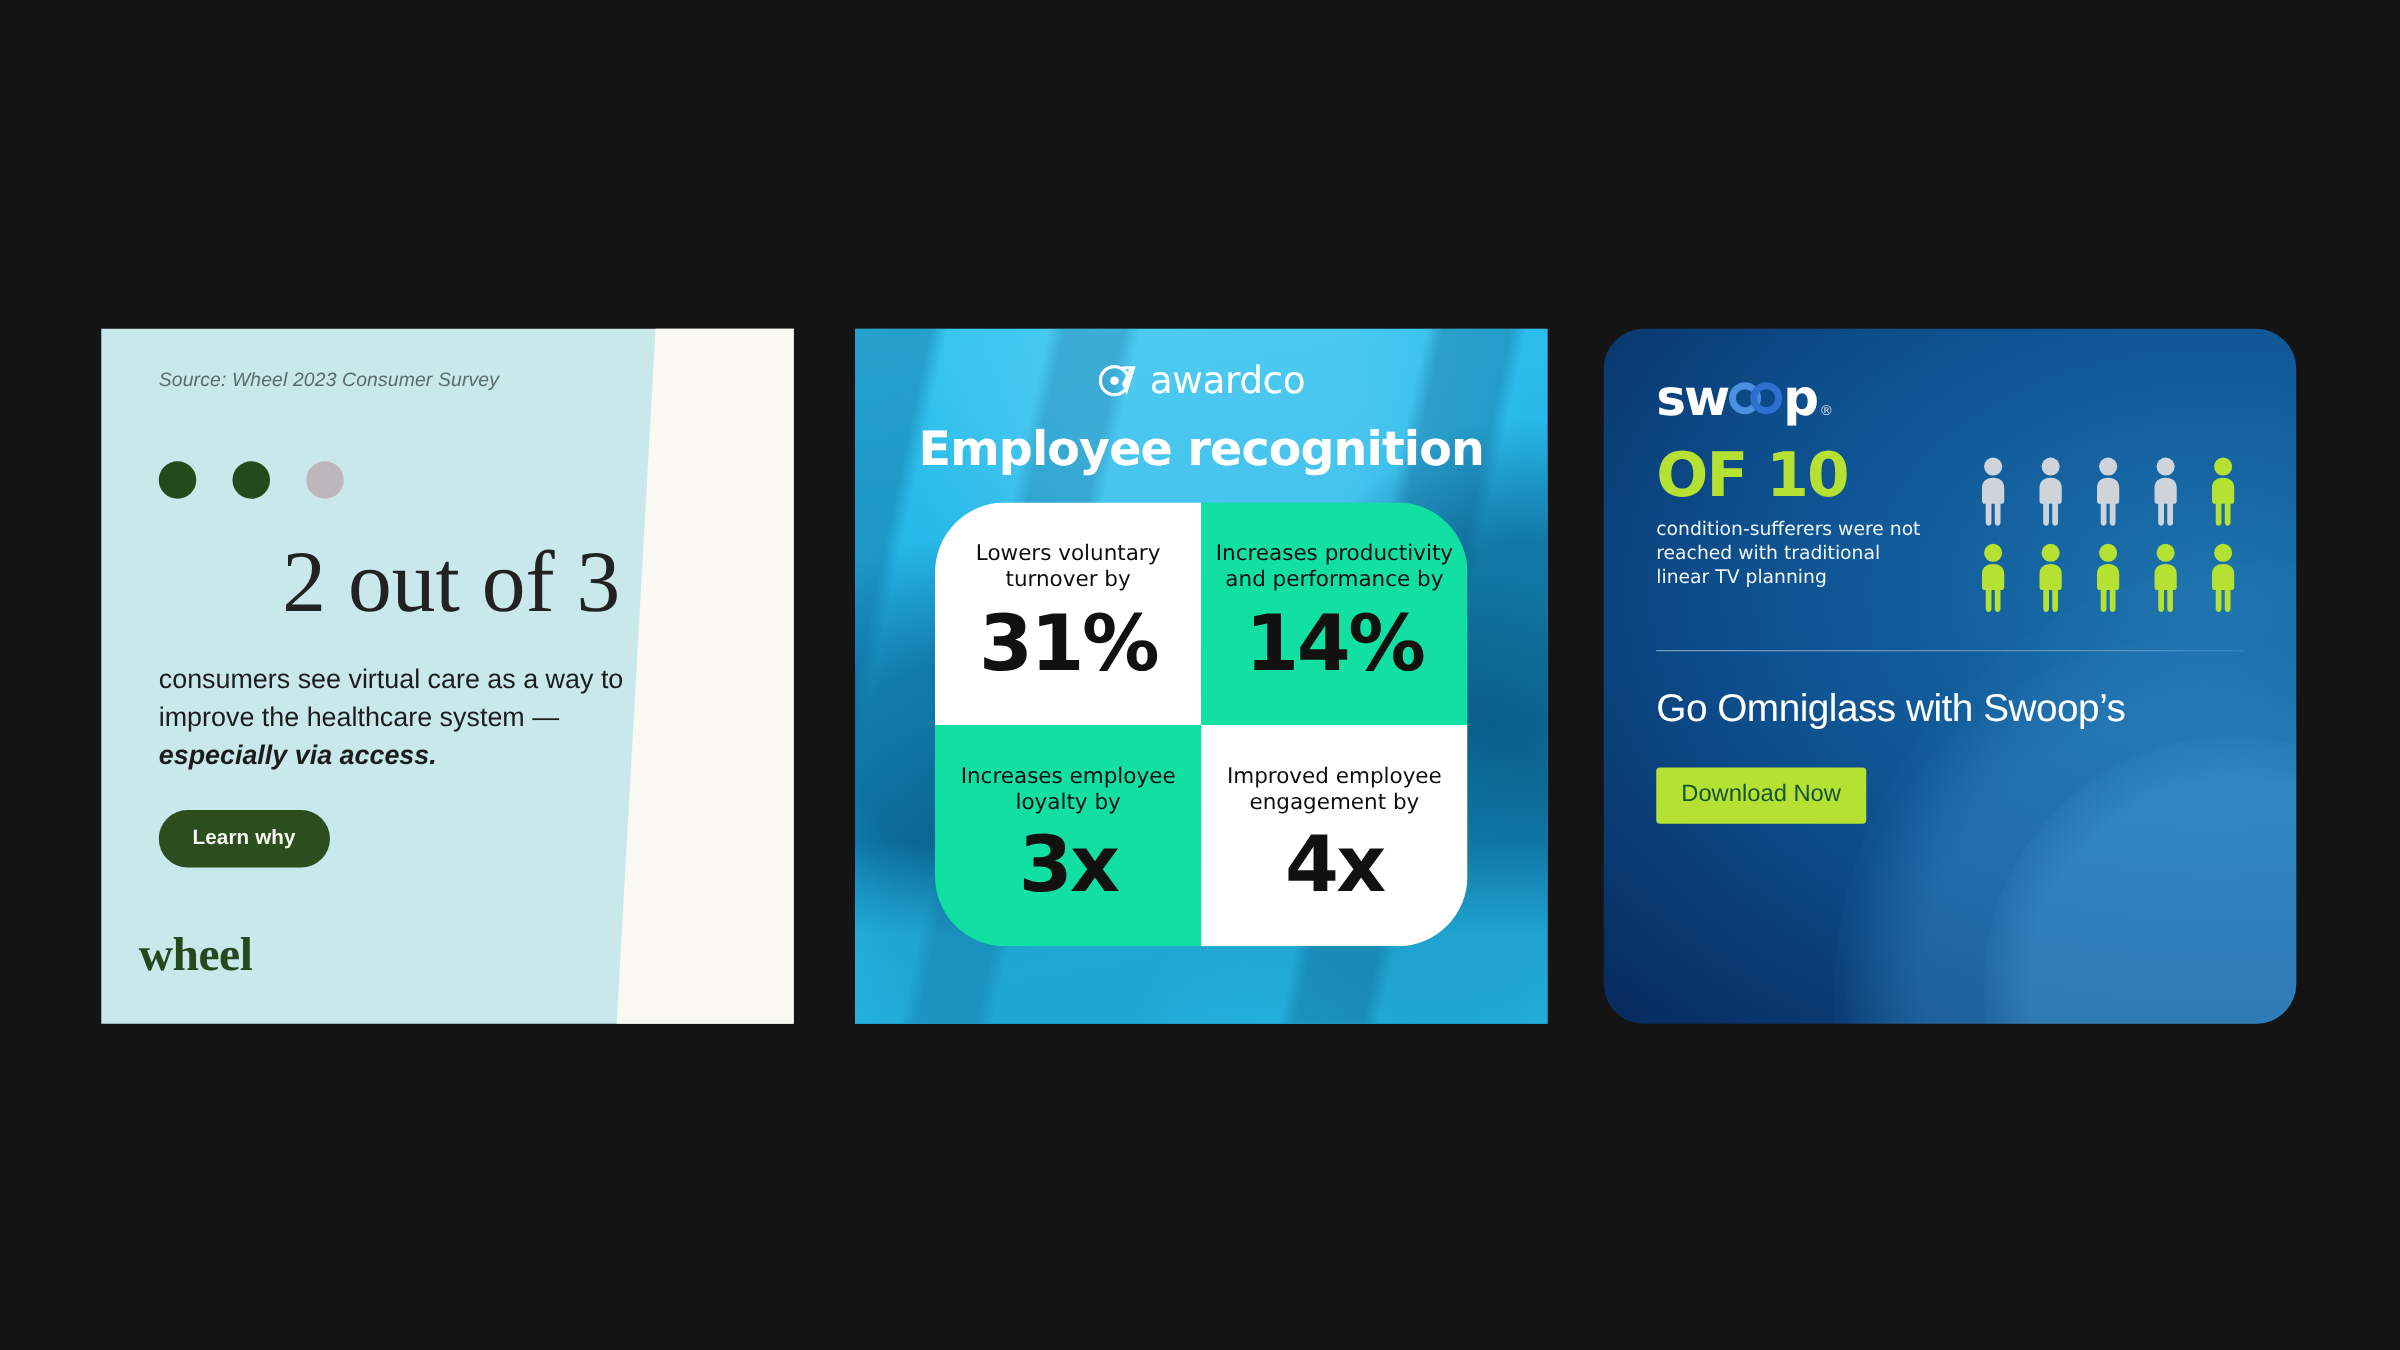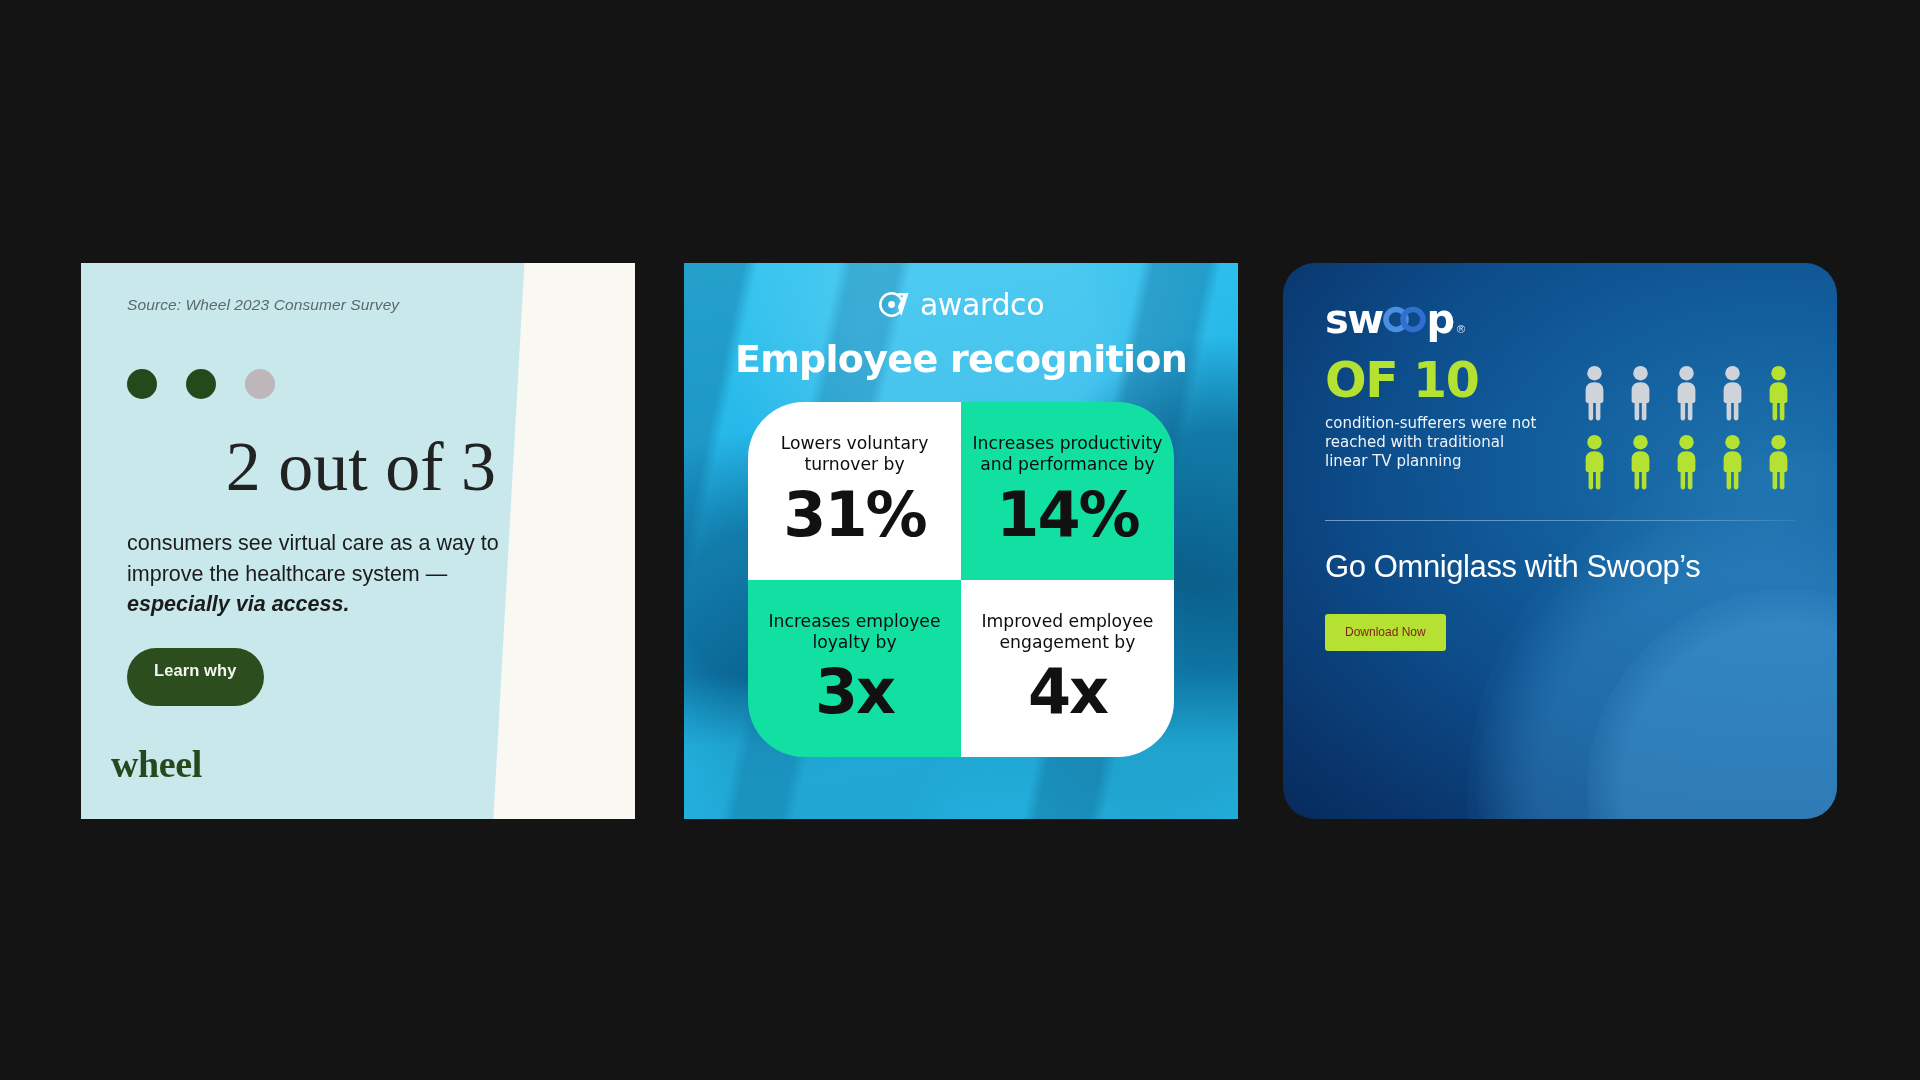--- a/index.html
+++ b/index.html
@@ -69,21 +69,21 @@
     max-width: 380px;
   }
   .wheel-body i { font-style: italic; font-weight: bold; display: block; }
   .wheel-btn {
     display: inline-block;
     margin-top: 28px;
     background: #2c4d1e;
     color: #f4f6ef;
     font-size: 16.5px;
     font-weight: bold;
-    padding: 13px 27px 26px;
+    padding: 13px 27px 14px;
     border-radius: 100px;
     border: none;
     cursor: pointer;
     font-family: "Liberation Sans", sans-serif;
     letter-spacing: .1px;
   }
   .wheel-logo {
     position: absolute;
     left: 30px; bottom: 33px;
     font-family: "Liberation Serif", serif;
@@ -241,22 +241,22 @@
     line-height: 1.22;
     margin-top: 27px;
     font-weight: 400;
     letter-spacing: -.4px;
     font-family: "Liberation Sans", sans-serif;
   }
   .sw-btn {
     display: inline-block;
     margin-top: 28px;
     background: #b5e132;
-    color: #7f1d1d;
-    font-size: 12px;
+    color: #14532d;
+    font-size: 19px;
     padding: 11px 20px 12px;
     border: none;
     border-radius: 3px;
     cursor: pointer;
     font-family: "Liberation Sans", sans-serif;
   }
 </style>
 </head>
 <body>
 

